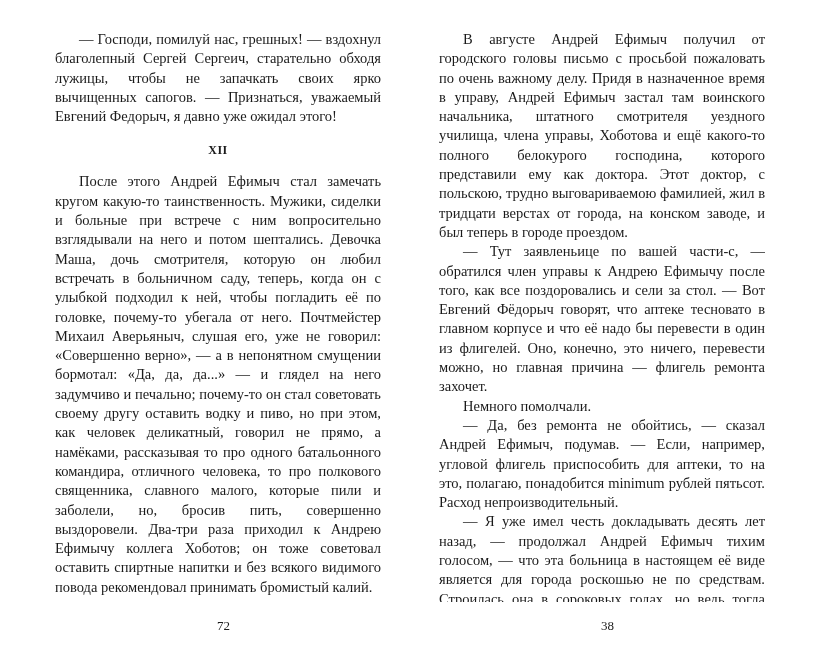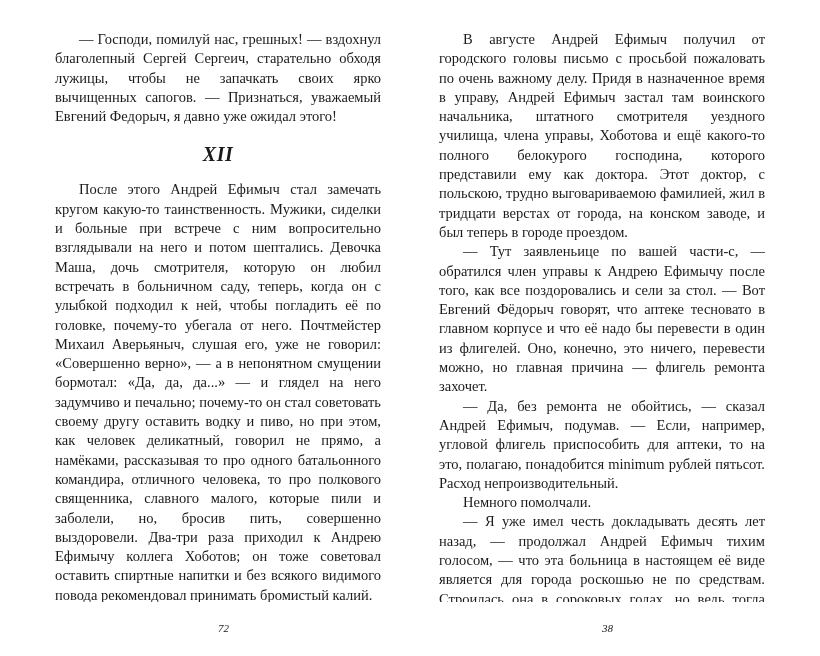--- a/index.html
+++ b/index.html
@@ -35,33 +35,31 @@
     text-indent: 24px;
     text-align: justify;
     font-size: 14.5px;
     line-height: 19.3px;
     hyphens: auto;
     -webkit-hyphens: auto;
   }
   .chapter-heading {
     margin: 17px 0 14px 0;
     text-align: center;
-    font-size: 20px;
+    font-size: 12px;
     font-weight: bold;
     letter-spacing: 0.5px;
-    font-style: italic;
   }
   .page-number {
     position: absolute;
     left: 11px;
     right: 0;
     bottom: 22px;
     text-align: center;
-    font-style: italic;
-    font-size: 11px;
+    font-size: 13px;
   }
 </style>
 </head>
 <body>
 
 <div class="spread">
 
   <div class="page">
     <div class="page-body">
       <div>
@@ -73,21 +71,21 @@
         </div>
     </div>
     <div class="page-number">72</div>
   </div>
 
   <div class="page">
     <div class="page-body">
       <div>
           <p class="para">В августе Андрей Ефимыч получил от городского головы письмо с просьбой пожаловать по очень важному делу. Придя в назначенное время в управу, Андрей Ефимыч застал там воинского начальника, штатного смотрителя уездного училища, члена управы, Хоботова и ещё какого-то полного белокурого господина, которого представили ему как доктора. Этот доктор, с польскою, трудно выговариваемою фамилией, жил в тридцати верстах от города, на конском заводе, и был теперь в городе проездом.</p>
           <p class="para">— Тут заявленьице по вашей части-с, — обратился член управы к Андрею Ефимычу после того, как все поздоровались и сели за стол. — Вот Евгений Фёдорыч говорят, что аптеке тесновато в главном корпусе и что её надо бы перевести в один из флигелей. Оно, конечно, это ничего, перевести можно, но главная причина — флигель ремонта захочет.</p>
+          <p class="para">Немного помолчали.</p>
           <p class="para">— Да, без ремонта не обойтись, — сказал Андрей Ефимыч, подумав. — Если, например, угловой флигель приспособить для аптеки, то на это, полагаю, понадобится minimum рублей пятьсот. Расход непроизводительный.</p>
-          <p class="para">Немного помолчали.</p>
           <p class="para">— Я уже имел честь докладывать десять лет назад, — продолжал Андрей Ефимыч тихим голосом, — что эта больница в настоящем её виде является для города роскошью не по средствам. Строилась она в сороковых годах, но ведь тогда были не те средства. Город слишком много затрачивает на ненужные</p>
         </div>
     </div>
     <div class="page-number">38</div>
   </div>
 
 </div>
 
 </body></html>

